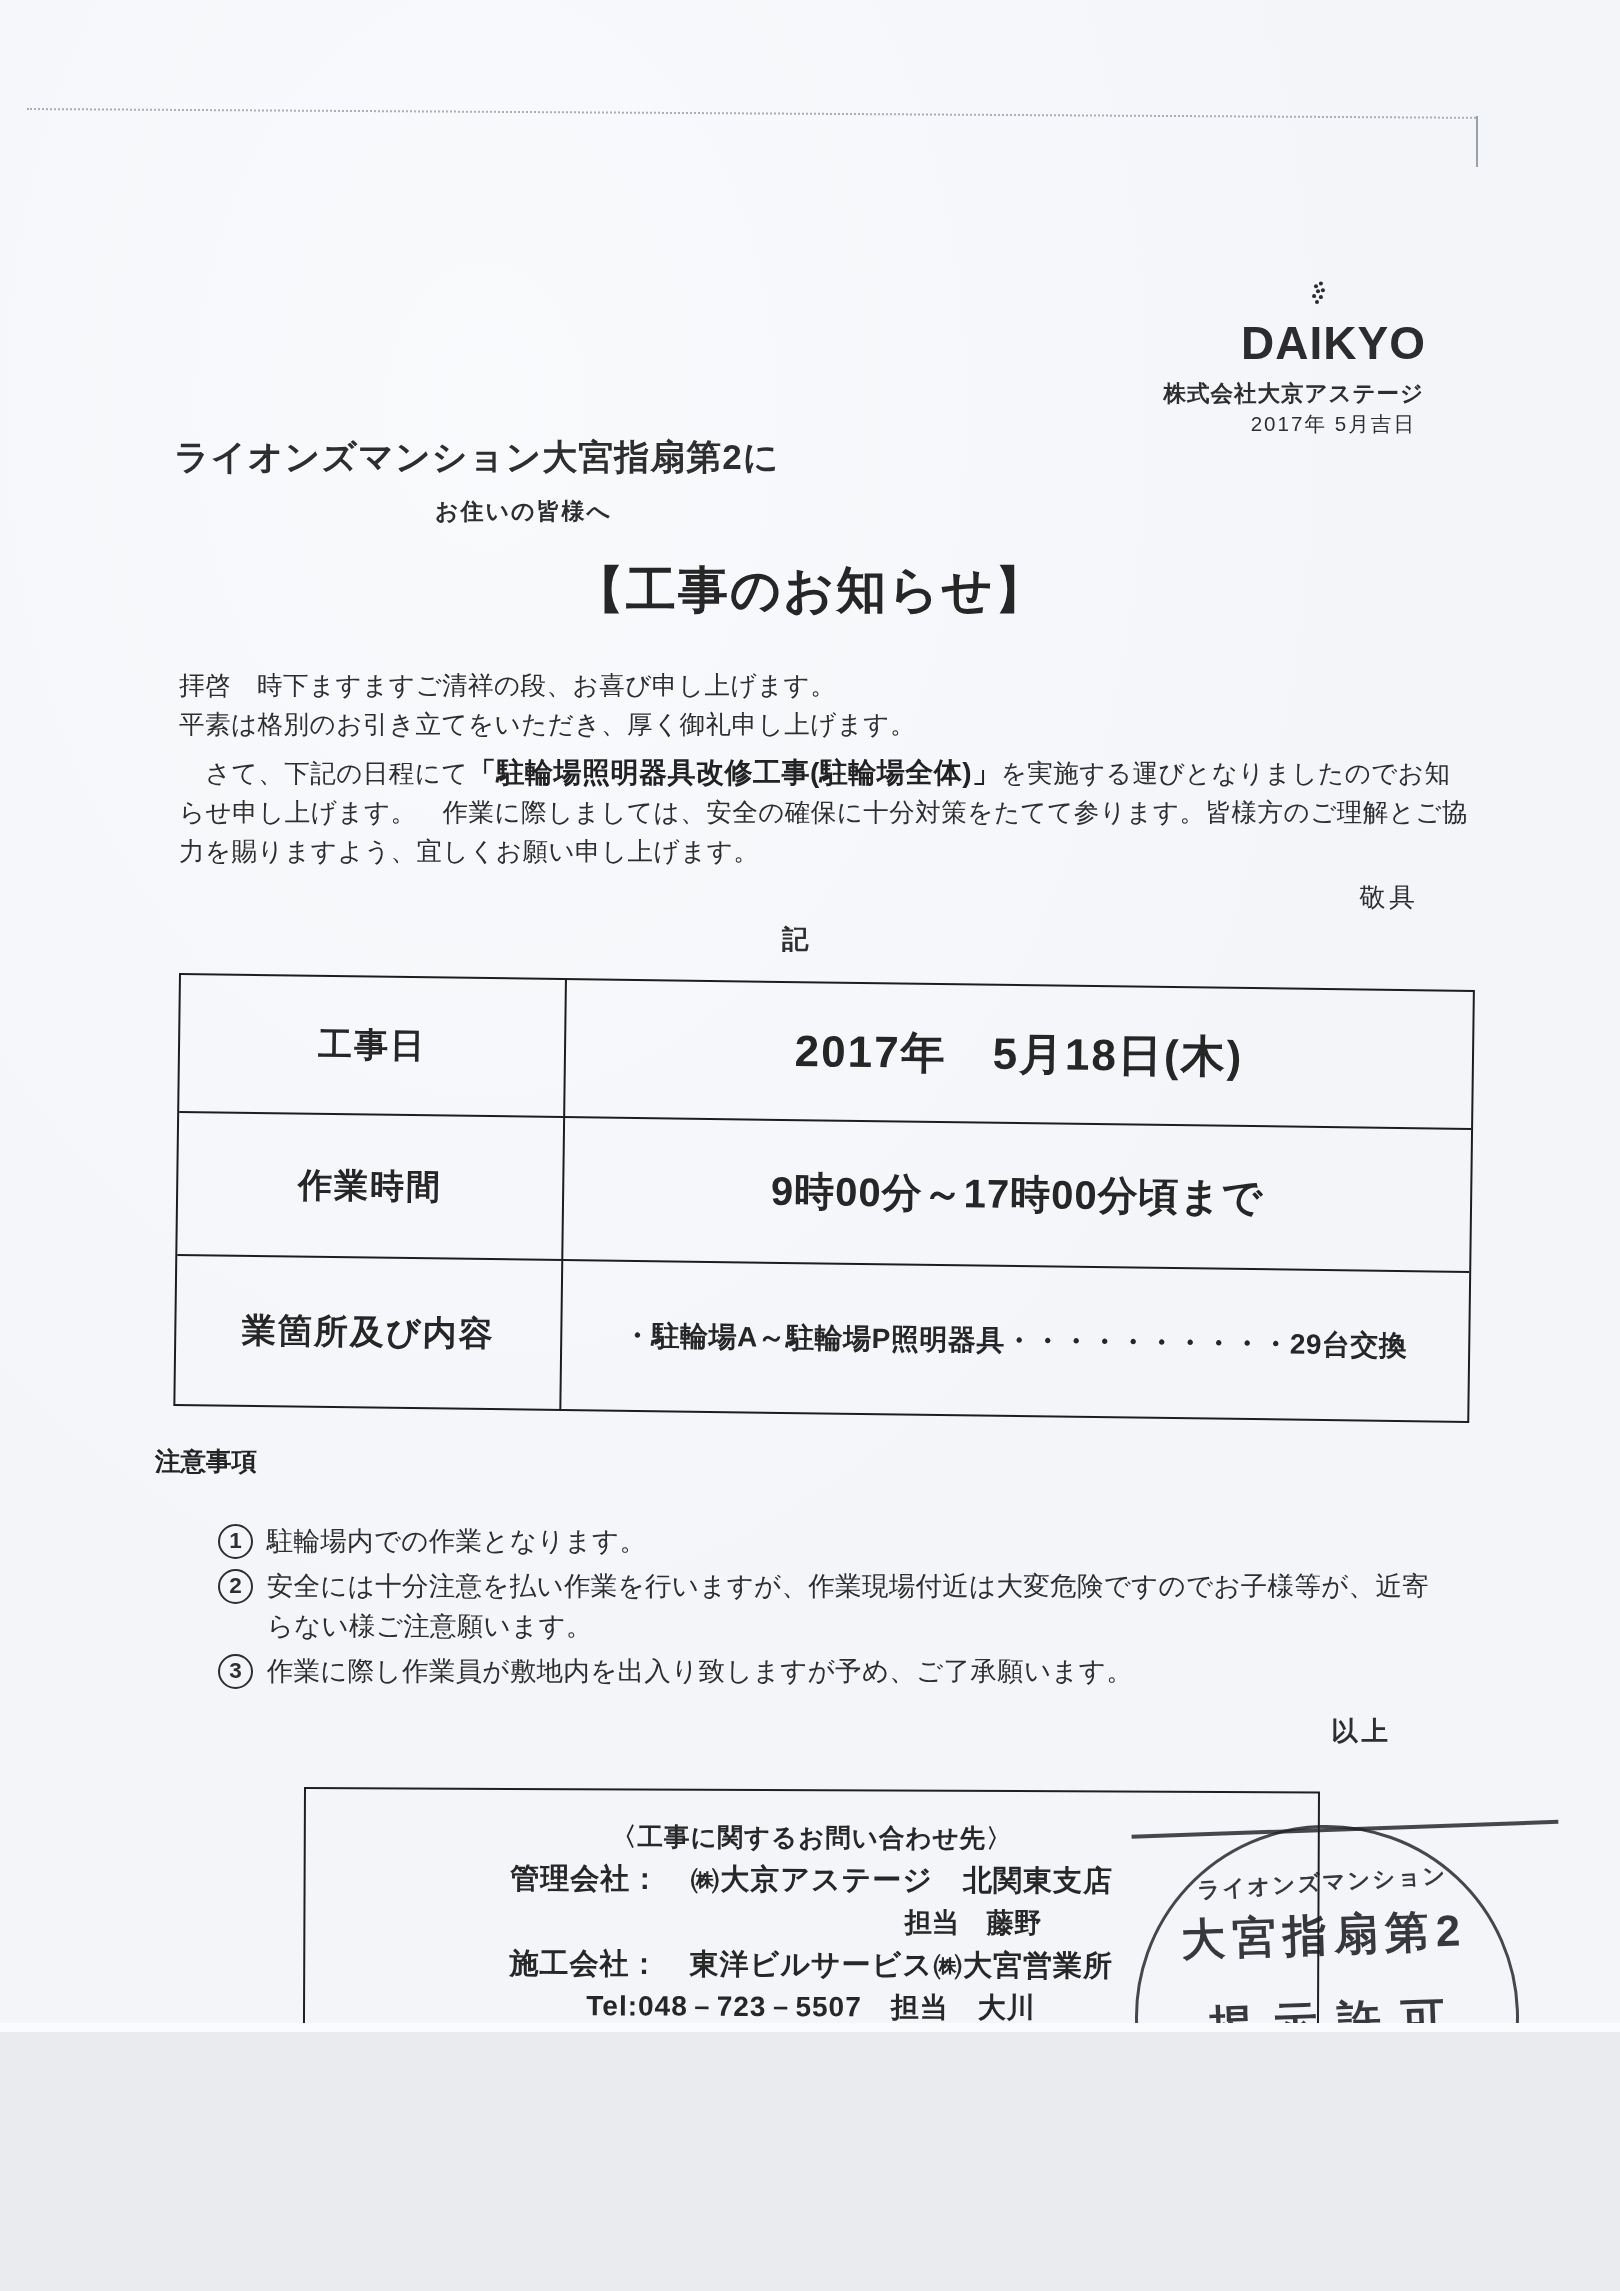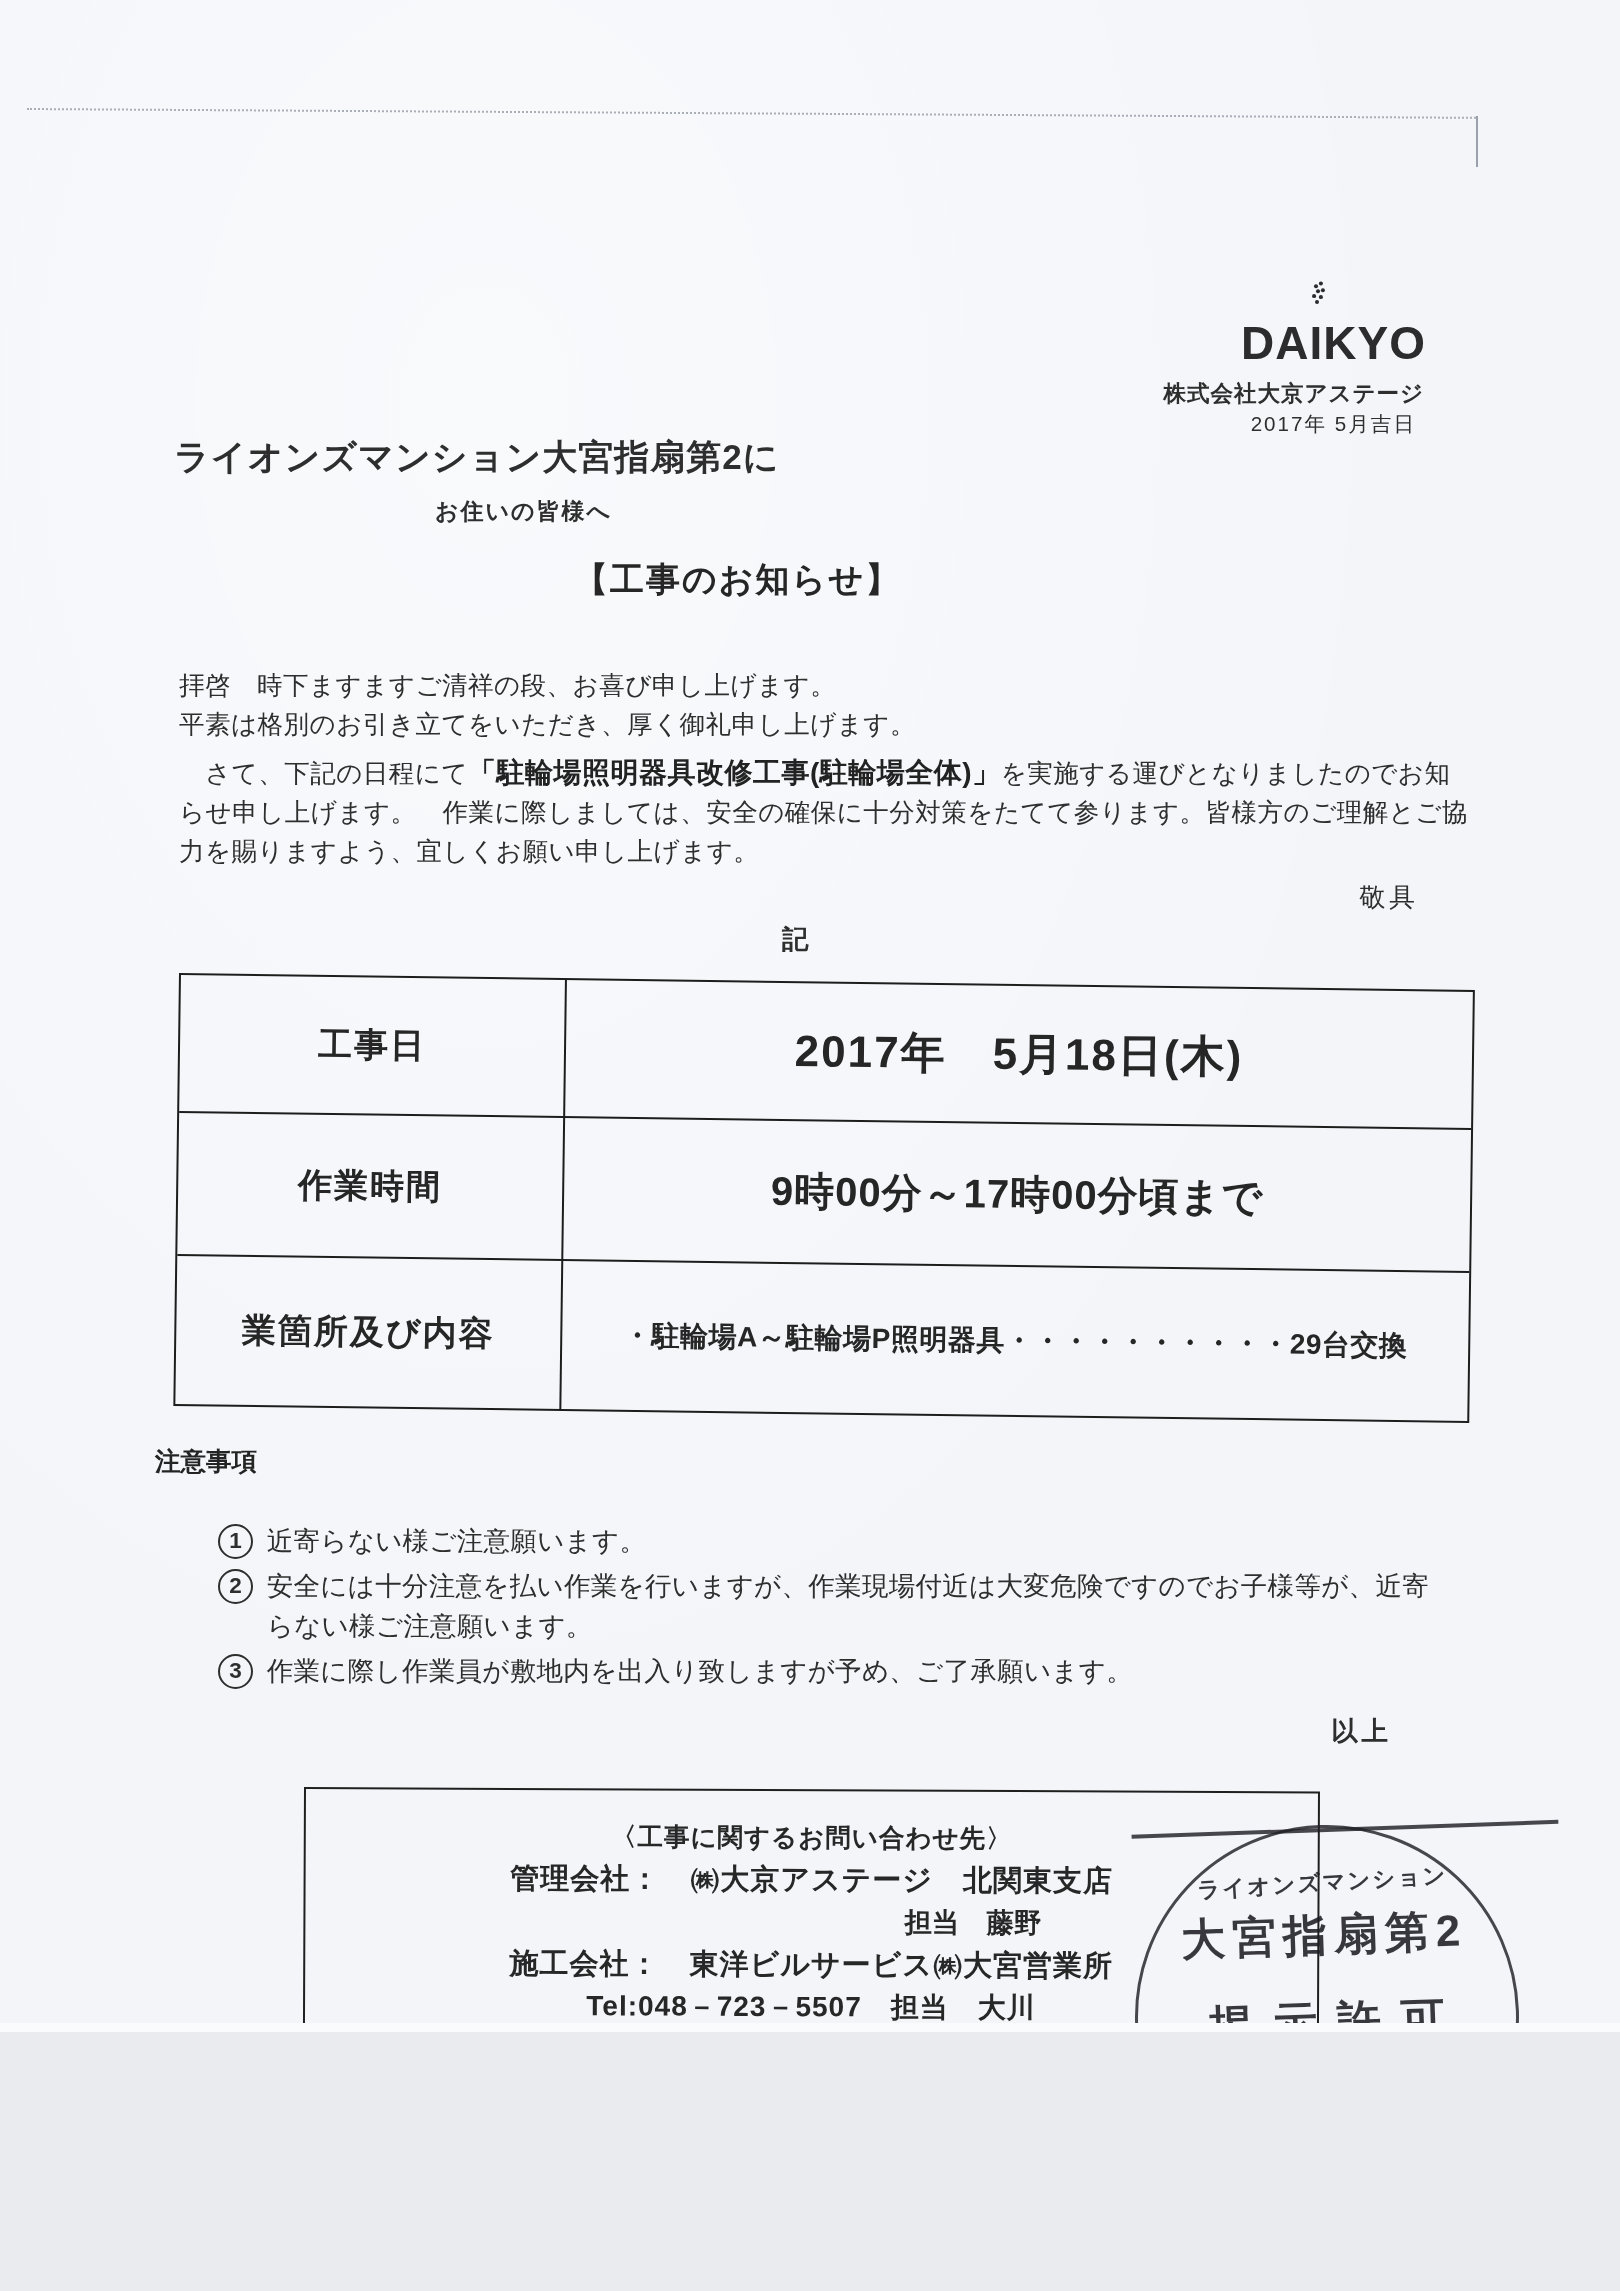--- a/index.html
+++ b/index.html
@@ -28,21 +28,21 @@
   
   .logo { right:194px; top:316px; font-size:46px; font-weight:800; letter-spacing:1px; color:#2c2c2e; }
   .sprout { right:301px; top:300px; width:3.9px; height:3.9px; background:#2c2c2e; border-radius:50%;
             box-shadow:3.9px -4.9px 0 #2c2c2e, -2.9px -5.9px 0 #2c2c2e, 1px -10.8px 0 #2c2c2e, 5.9px -11.8px 0 #2c2c2e, -1px -15.7px 0 #2c2c2e, 3.9px -18.6px 0 #2c2c2e; }
   .company { right:196px; top:378px; font-size:22.5px; font-weight:700; letter-spacing:1px; }
   .docdate { right:204px; top:410px; font-size:20.6px; letter-spacing:2px;text-align:center; }
 
   .addr1 { left:174px; top:434px; font-size:35px; font-weight:700; letter-spacing:1px; }
   .addr2 { left:435px; top:496px; font-size:23px; font-weight:700; letter-spacing:2px; }
 
-  .doc-title { left:574px; top:557px; font-size:34px; font-weight:800; letter-spacing:2px; color:#262626; }
+  .doc-title { left:574px; top:557px; font-size:50px; font-weight:800; letter-spacing:2px; color:#262626; }
 
   .g1 { left:179px; top:668px; font-size:25.5px; letter-spacing:0.5px; }
   .g2 { left:179px; top:707px; font-size:25.5px; letter-spacing:0.5px; }
   .gp { left:179px; top:753px; width:1289px; font-size:25.5px; line-height:39px; letter-spacing:0.5px; }
   .gp .b { font-size:28px; font-weight:800; color:#222; }
   .keigu { right:201px; top:880px; font-size:26px; letter-spacing:3.9px; }
   .ki { left:782px; top:921px; font-size:26.5px; font-weight:600; }
 
   
   .sched { left:179px; top:973px; width:1296px; border:2px solid #1d1d1d; transform:rotate(0.75deg); transform-origin:left top; background:rgba(255,255,255,.0); }
@@ -119,21 +119,21 @@
     <div class="srow r3">
       <div class="lab">業箇所及び内容</div>
       <div class="val">・駐輪場A～駐輪場P照明器具・・・・・・・・・・29台交換</div>
     </div>
   </div>
 
   <div class="abs notes-h">注意事項</div>
   <div class="abs notes">
     <div class="nitem">
       <span class="cnum">1</span>
-      <span class="ntext">近寄らない様ご注意願います。</span>
+      <span class="ntext">駐輪場内での作業となります。</span>
     </div>
     <div class="nitem">
       <span class="cnum">2</span>
       <span class="ntext">安全には十分注意を払い作業を行いますが、作業現場付近は大変危険ですのでお子様等が、近寄らない様ご注意願います。</span>
     </div>
     <div class="nitem">
       <span class="cnum">3</span>
       <span class="ntext">作業に際し作業員が敷地内を出入り致しますが予め、ご了承願います。</span>
     </div>
   </div>

